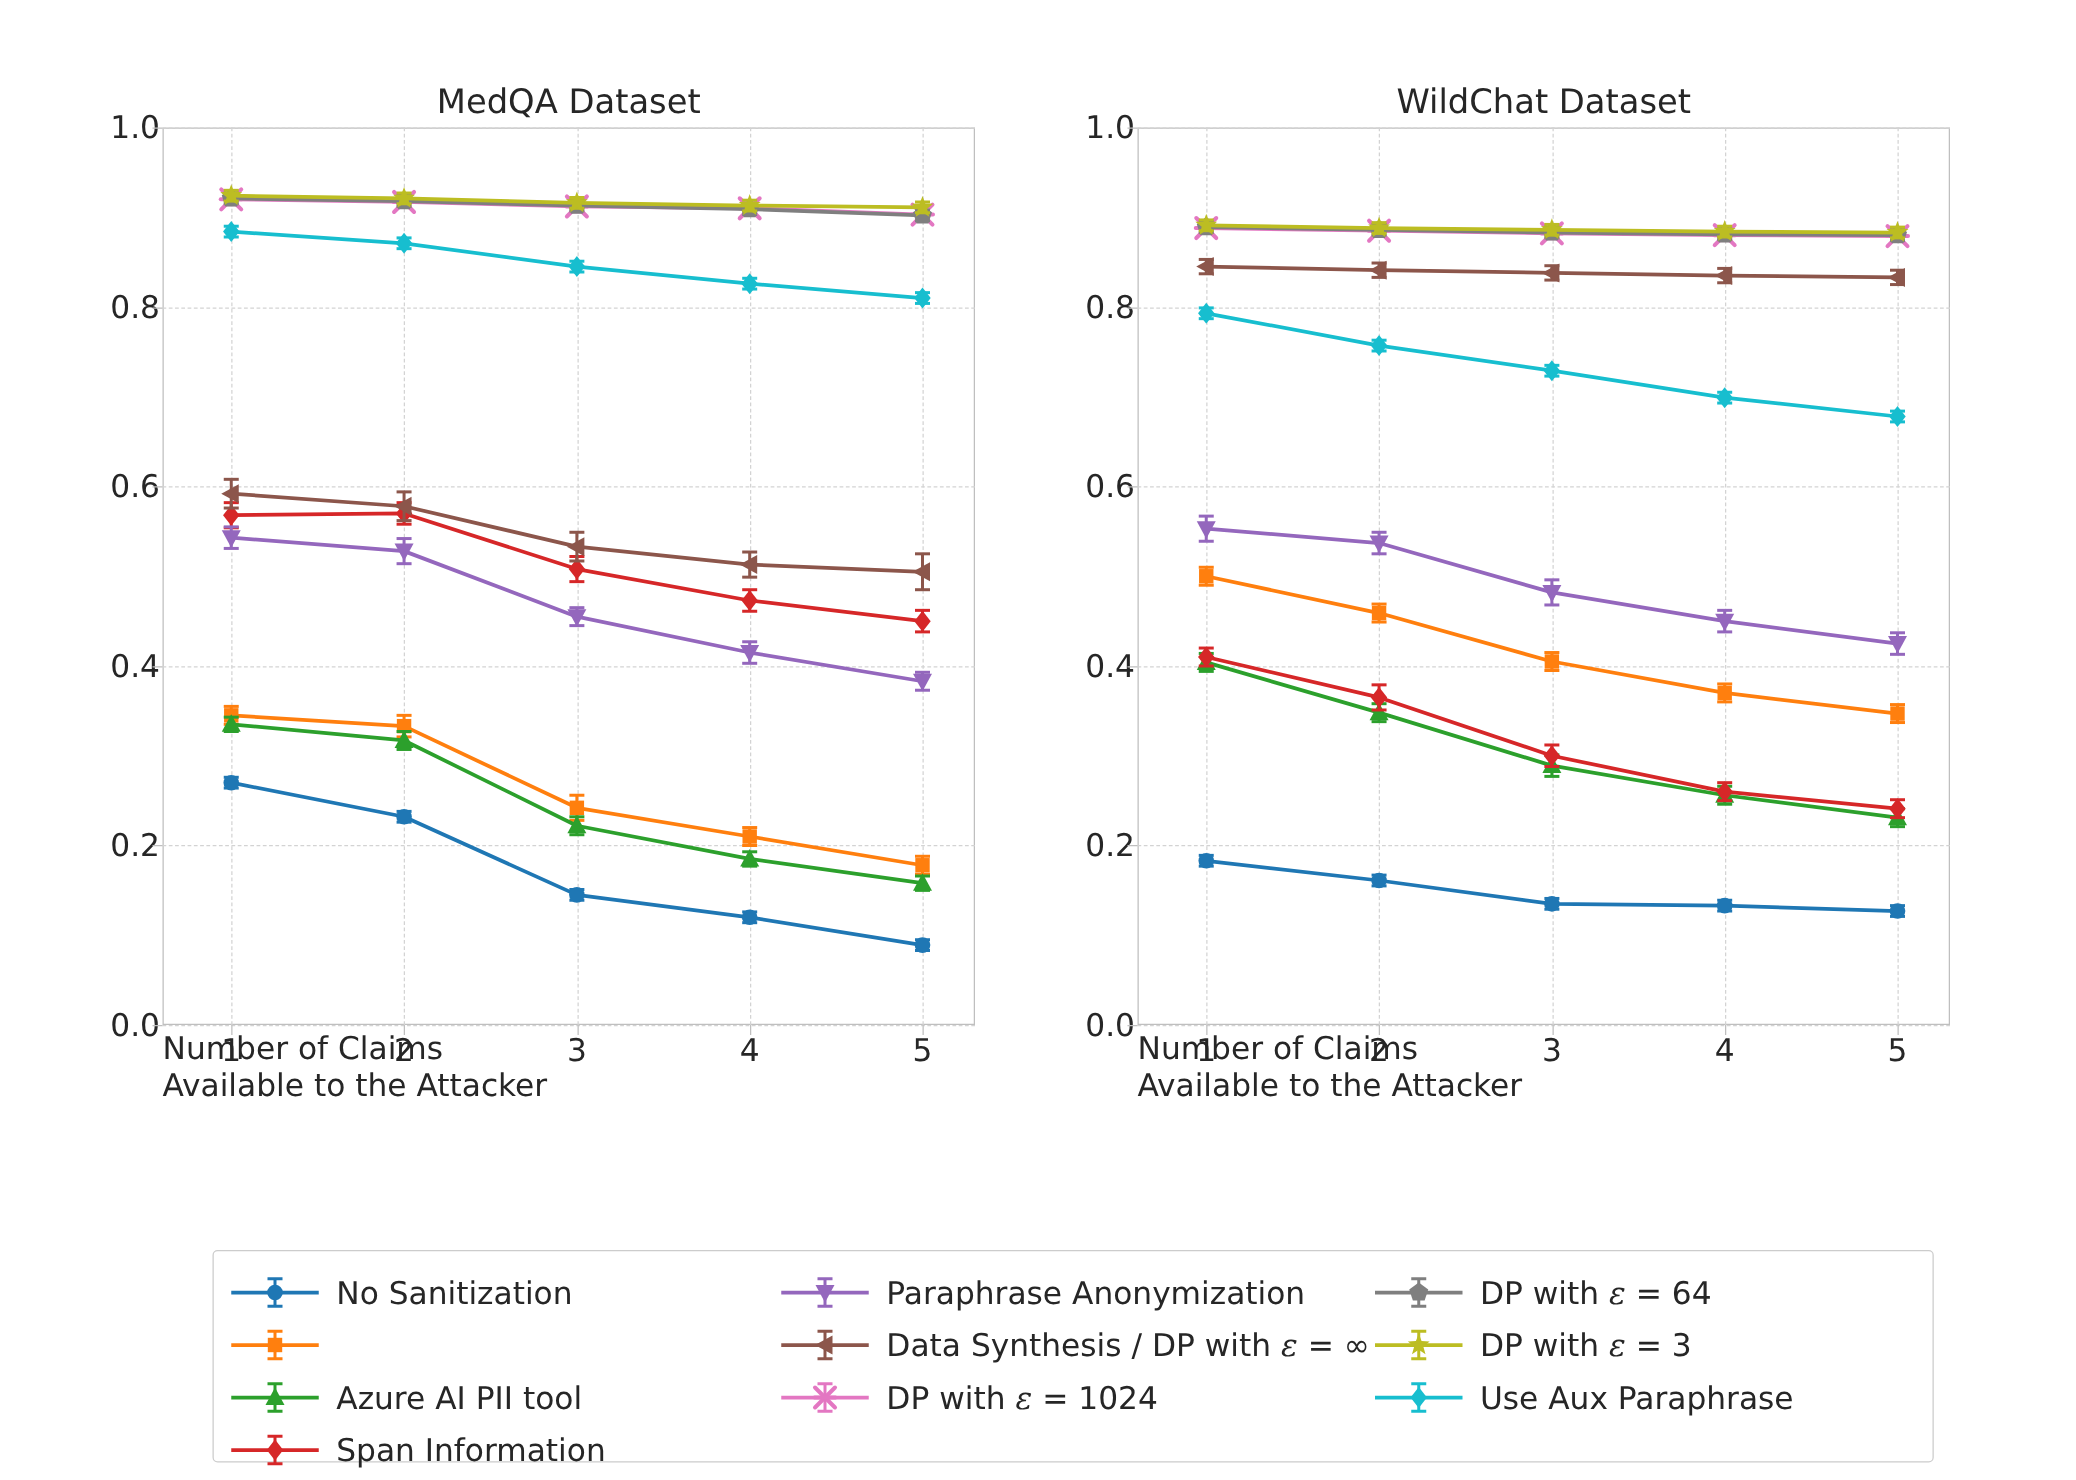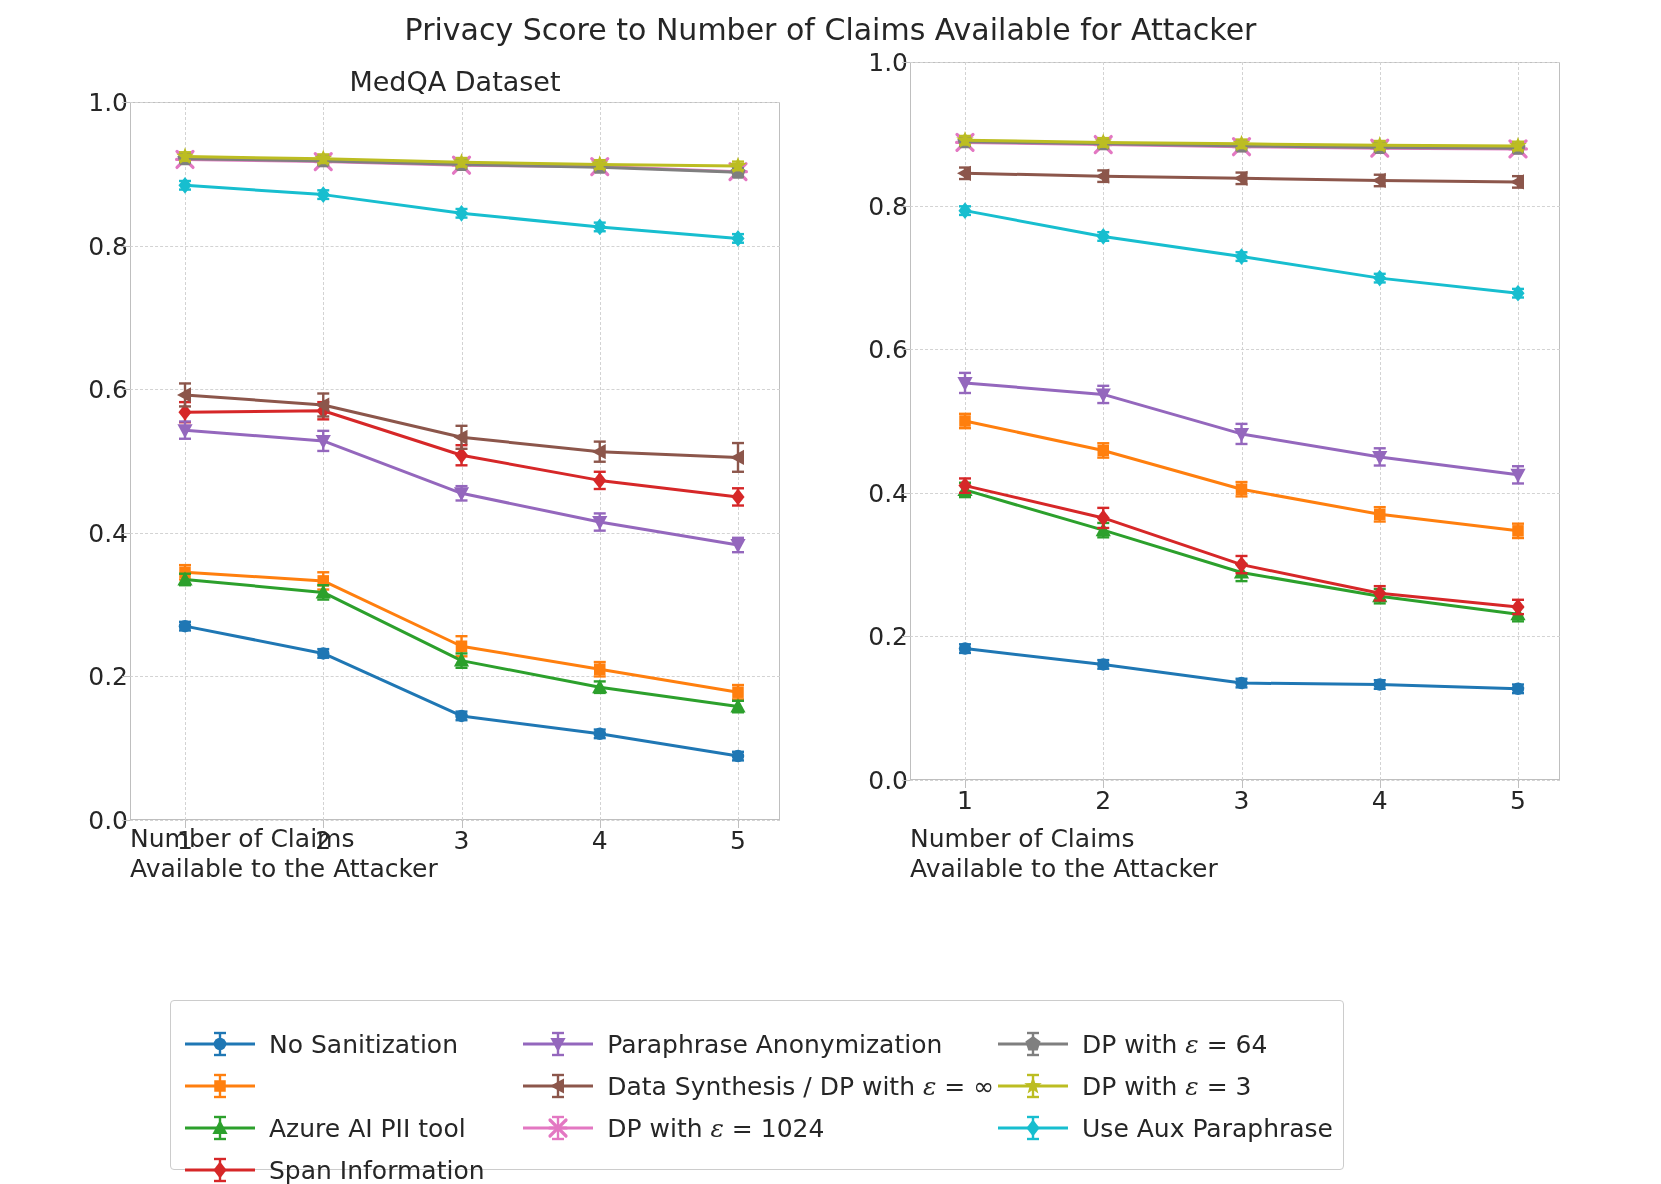--- a/index.html
+++ b/index.html
@@ -53,38 +53,37 @@
     font-size:25px;color:#262626;white-space:nowrap;
   }
   .xlabel{
     position:absolute;left:100px;top:762px;width:650px;
     text-align:left;font-size:25px;line-height:30px;color:#262626;
   }
 
   svg.series{position:absolute;left:0;top:0;width:650px;height:718px;overflow:visible;}
 
   .legend{
-    position:absolute;left:170px;top:1000px;width:1174px;height:170px;
+    position:absolute;left:170px;top:1000px;width:1377px;height:170px;
     border:1.6px solid #cccccc;border-radius:4px;background:#ffffff;
     box-sizing:border-box;
     display:grid;grid-template-columns:1fr 1fr 1fr;
     grid-auto-rows:42px;align-items:center;
-    padding:22px 10px 4px 10px;
+    padding:12px 10px 4px 10px;
   }
   .legend-item{display:flex;align-items:center;gap:10px;font-size:25px;color:#262626;}
   .legend-sample{width:78px;height:30px;flex:0 0 78px;}
   .legend-label{white-space:nowrap;}
   i.ital{font-family:"DejaVu Serif", serif;font-style:italic;}
 </style>
 </head>
 <body>
 
 <div class="page">
 
-  <div class="suptitle">Privacy Score to Number of Claims Available for Attacker</div>
 
   <div class="panel left">
     <div class="panel-title">MedQA Dataset</div>
     <div class="plotwrap">
       <div class="ylabel">Score</div>
       <div class="plotbox"></div>
       <div id="grid-left">
           <div class="gridline h" style="top: 718px;"></div>
           <div class="gridline h" style="top: 574.4px;"></div>
           <div class="gridline h" style="top: 430.8px;"></div>
@@ -474,20 +473,21 @@
           </g>
         </svg>
     </div>
     <div class="xlabel">
         <div>Number of Claims</div>
         <div>Available to the Attacker</div>
       </div>
   </div>
 
   <div class="panel right">
+    <div class="panel-title">WildChat Dataset</div>
     <div class="plotwrap">
       <div class="ylabel">Score</div>
       <div class="plotbox"></div>
       <div id="grid-right">
           <div class="gridline h" style="top: 718px;"></div>
           <div class="gridline h" style="top: 574.4px;"></div>
           <div class="gridline h" style="top: 430.8px;"></div>
           <div class="gridline h" style="top: 287.2px;"></div>
           <div class="gridline h" style="top: 143.6px;"></div>
           <div class="gridline h" style="top: 0px;"></div>

